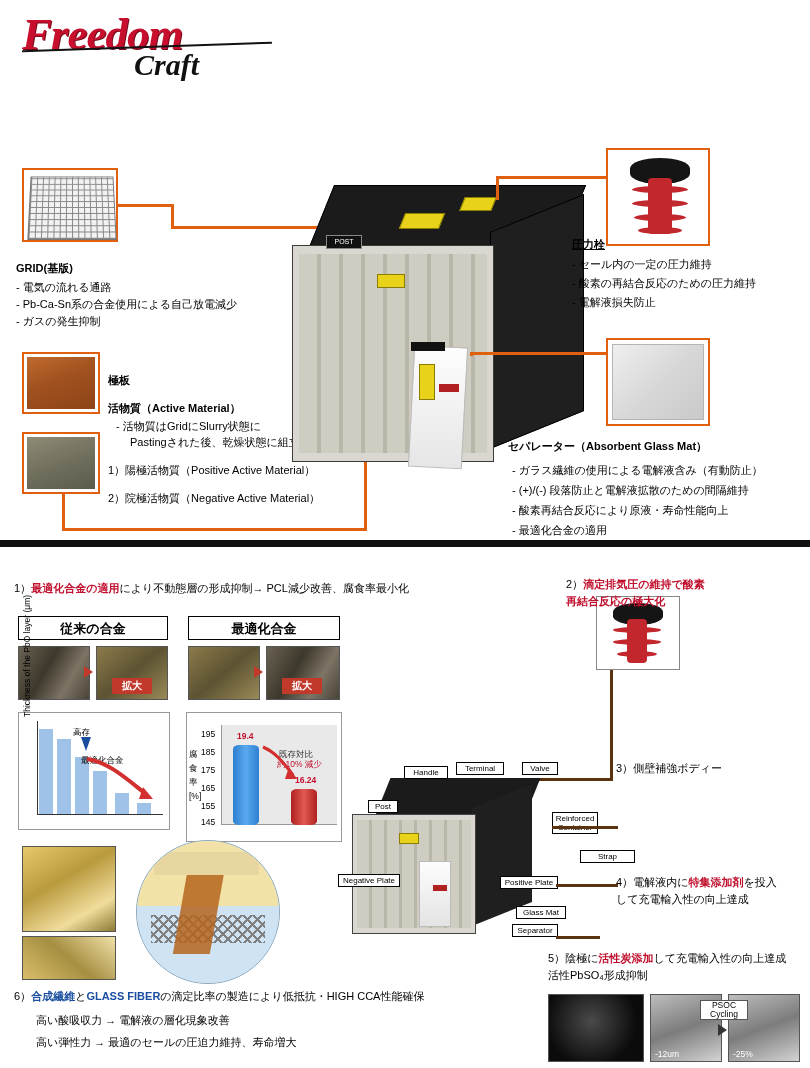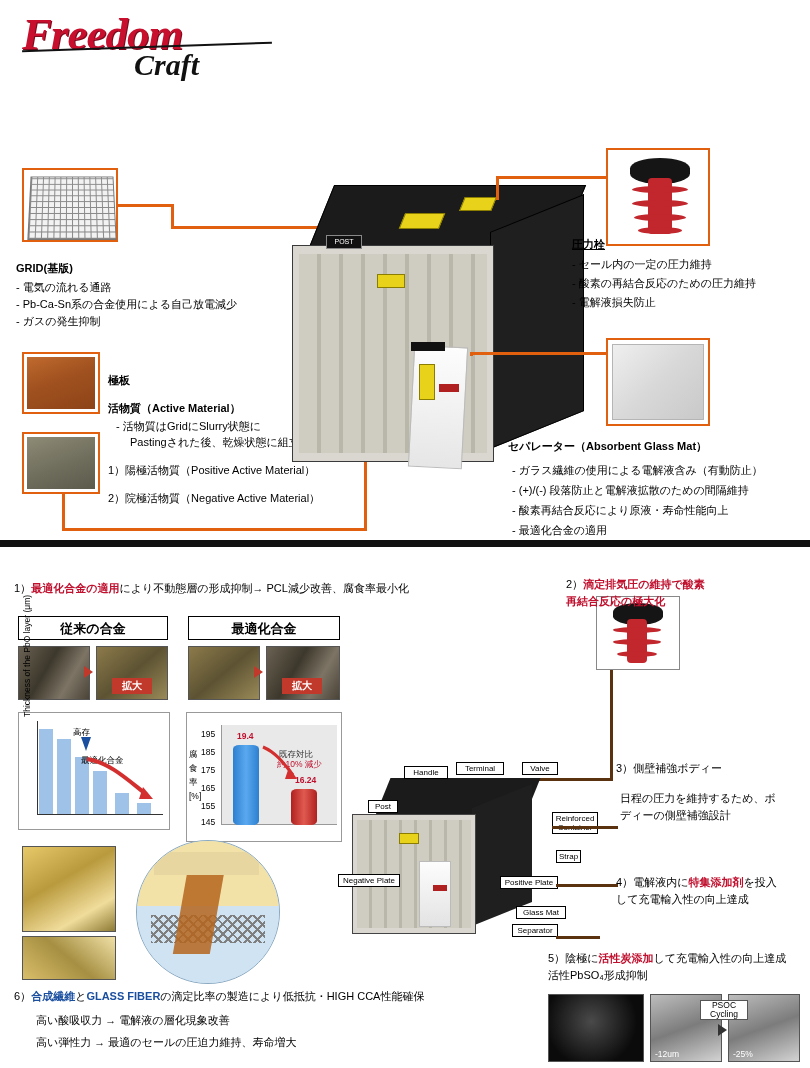--- a/index.html
+++ b/index.html
@@ -314,33 +314,29 @@
       <div class="redtag" style="left:80px;top:70px;width:14px;height:6px;"></div>
     </div>
   </div>
 
   <div class="lbl" style="left:404px;top:766px;width:44px;">Handle</div>
   <div class="lbl" style="left:456px;top:762px;width:48px;">Terminal</div>
   <div class="lbl" style="left:522px;top:762px;width:36px;">Valve</div>
   <div class="lbl" style="left:368px;top:800px;width:30px;">Post</div>
   <div class="lbl" style="left:552px;top:812px;width:46px;line-height:9px;white-space:pre-line;">Reinforced
 Container</div>
-  <div class="lbl" style="left:556px;top:850px;width:25px;">Strap</div>
+  <div class="lbl" style="left:580px;top:850px;width:55px;">Strap</div>
   <div class="lbl" style="left:338px;top:874px;width:62px;">Negative Plate</div>
   <div class="lbl" style="left:500px;top:876px;width:58px;">Positive Plate</div>
   <div class="lbl" style="left:516px;top:906px;width:50px;">Glass  Mat</div>
   <div class="lbl" style="left:512px;top:924px;width:46px;">Separator</div>
 
   <div class="bl" style="left:552px;top:826px;width:66px;height:3px;"></div>
   <div class="txt" style="left:616px;top:760px;width:190px;">
     <span>3）</span><span>側壁補強ボディー</span>
-  </div>
-  <div class="txt" style="left:620px;top:790px;width:190px;">
-    <span>日程の圧力を維持するため、ボ</span><br>
-    <span>ディーの側壁補強設計</span>
   </div>
 
   <div class="bl" style="left:556px;top:884px;width:62px;height:3px;"></div>
   <div class="txt" style="left:616px;top:874px;width:192px;">
     <span>4）</span><span>電解液内に</span><span class="hl-red">特集添加剤</span><span>を投入</span><br>
     <span>して充電輸入性の向上達成</span>
   </div>
 
   <div class="bl" style="left:556px;top:936px;width:44px;height:3px;"></div>
   <div class="txt" style="left:548px;top:950px;width:256px;">

